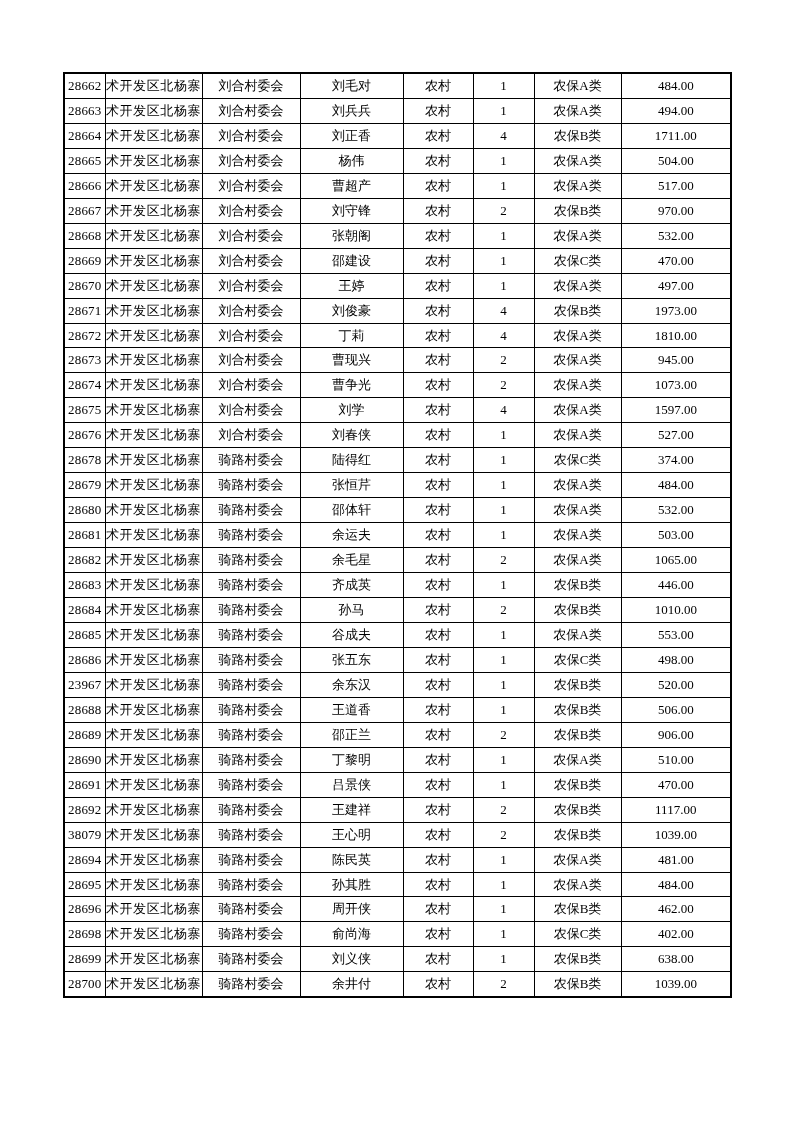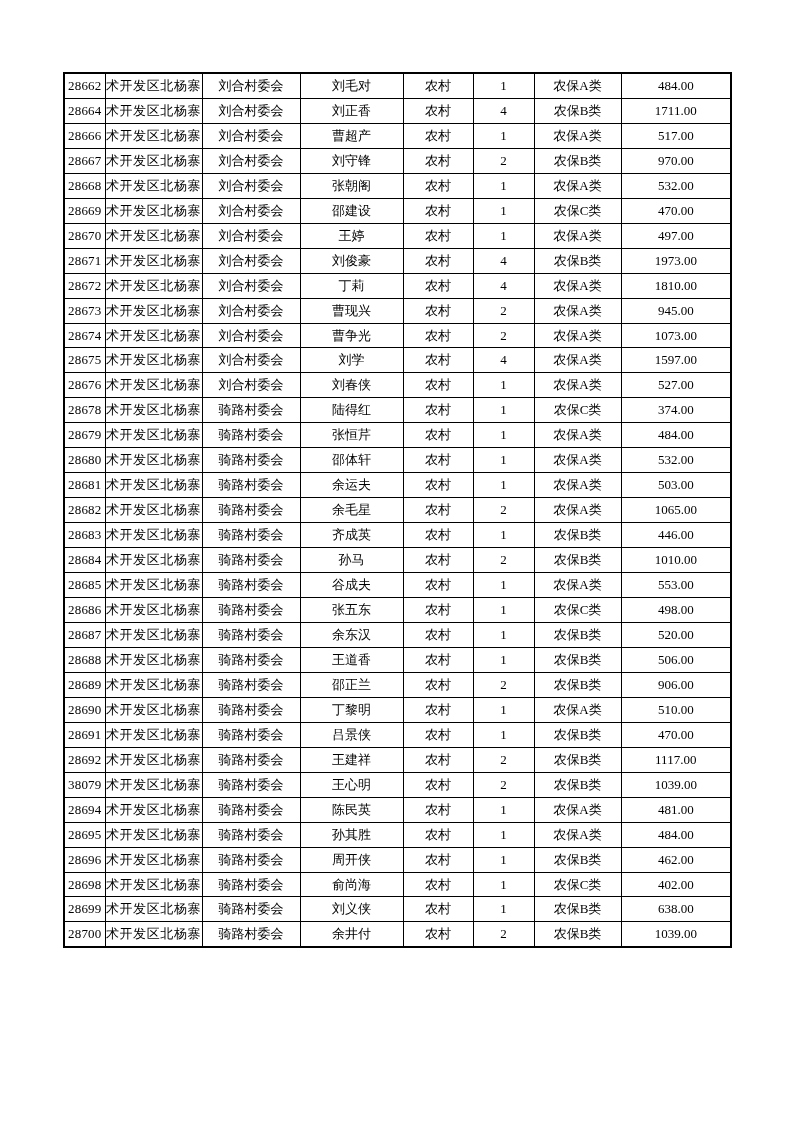--- a/index.html
+++ b/index.html
@@ -71,32 +71,52 @@
     <td class="c-id">28662</td>
     <td class="c-district">术开发区北杨寨</td>
     <td class="c-village">刘合村委会</td>
     <td class="c-name">刘毛对</td>
     <td class="c-residence">农村</td>
     <td class="c-count">1</td>
     <td class="c-category">农保A类</td>
     <td class="c-amount">484.00</td>
   </tr>
 
+  <tr>
+    <td class="c-id">28663</td>
+    <td class="c-district">术开发区北杨寨</td>
+    <td class="c-village">刘合村委会</td>
+    <td class="c-name">刘兵兵</td>
+    <td class="c-residence">农村</td>
+    <td class="c-count">1</td>
+    <td class="c-category">农保A类</td>
+    <td class="c-amount">494.00</td>
+  </tr>
 
   <tr>
     <td class="c-id">28664</td>
     <td class="c-district">术开发区北杨寨</td>
     <td class="c-village">刘合村委会</td>
     <td class="c-name">刘正香</td>
     <td class="c-residence">农村</td>
     <td class="c-count">4</td>
     <td class="c-category">农保B类</td>
     <td class="c-amount">1711.00</td>
   </tr>
 
+  <tr>
+    <td class="c-id">28665</td>
+    <td class="c-district">术开发区北杨寨</td>
+    <td class="c-village">刘合村委会</td>
+    <td class="c-name">杨伟</td>
+    <td class="c-residence">农村</td>
+    <td class="c-count">1</td>
+    <td class="c-category">农保A类</td>
+    <td class="c-amount">504.00</td>
+  </tr>
 
   <tr>
     <td class="c-id">28666</td>
     <td class="c-district">术开发区北杨寨</td>
     <td class="c-village">刘合村委会</td>
     <td class="c-name">曹超产</td>
     <td class="c-residence">农村</td>
     <td class="c-count">1</td>
     <td class="c-category">农保A类</td>
     <td class="c-amount">517.00</td>
@@ -306,21 +326,21 @@
     <td class="c-district">术开发区北杨寨</td>
     <td class="c-village">骑路村委会</td>
     <td class="c-name">张五东</td>
     <td class="c-residence">农村</td>
     <td class="c-count">1</td>
     <td class="c-category">农保C类</td>
     <td class="c-amount">498.00</td>
   </tr>
 
   <tr>
-    <td class="c-id">28687</td>
+    <td class="c-id">23967</td>
     <td class="c-district">术开发区北杨寨</td>
     <td class="c-village">骑路村委会</td>
     <td class="c-name">余东汉</td>
     <td class="c-residence">农村</td>
     <td class="c-count">1</td>
     <td class="c-category">农保B类</td>
     <td class="c-amount">520.00</td>
   </tr>
 
   <tr>

